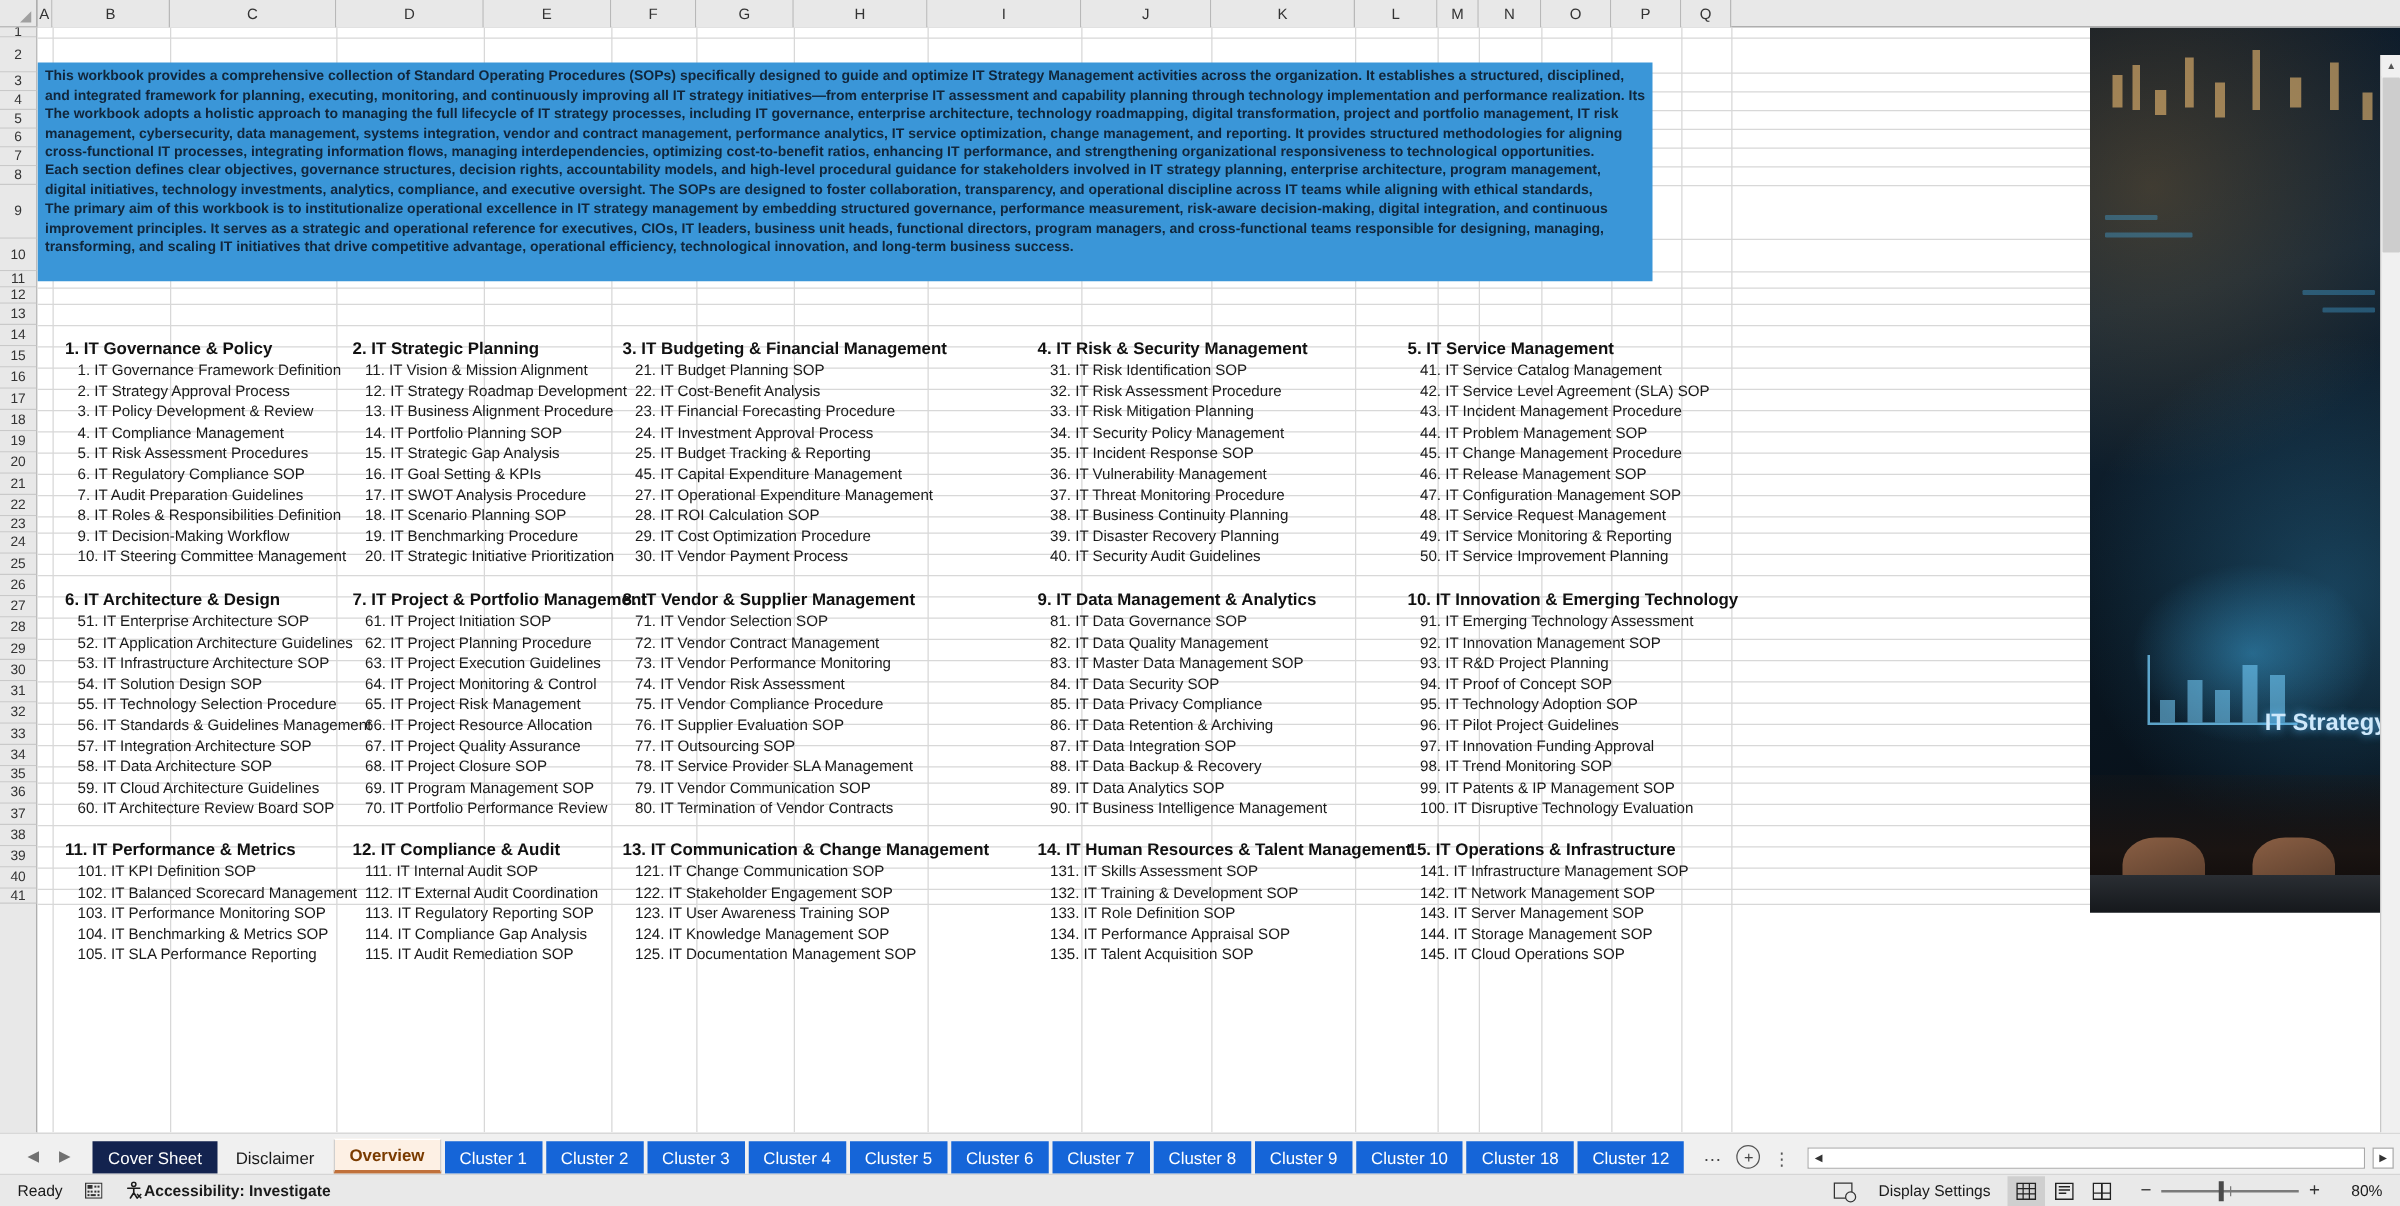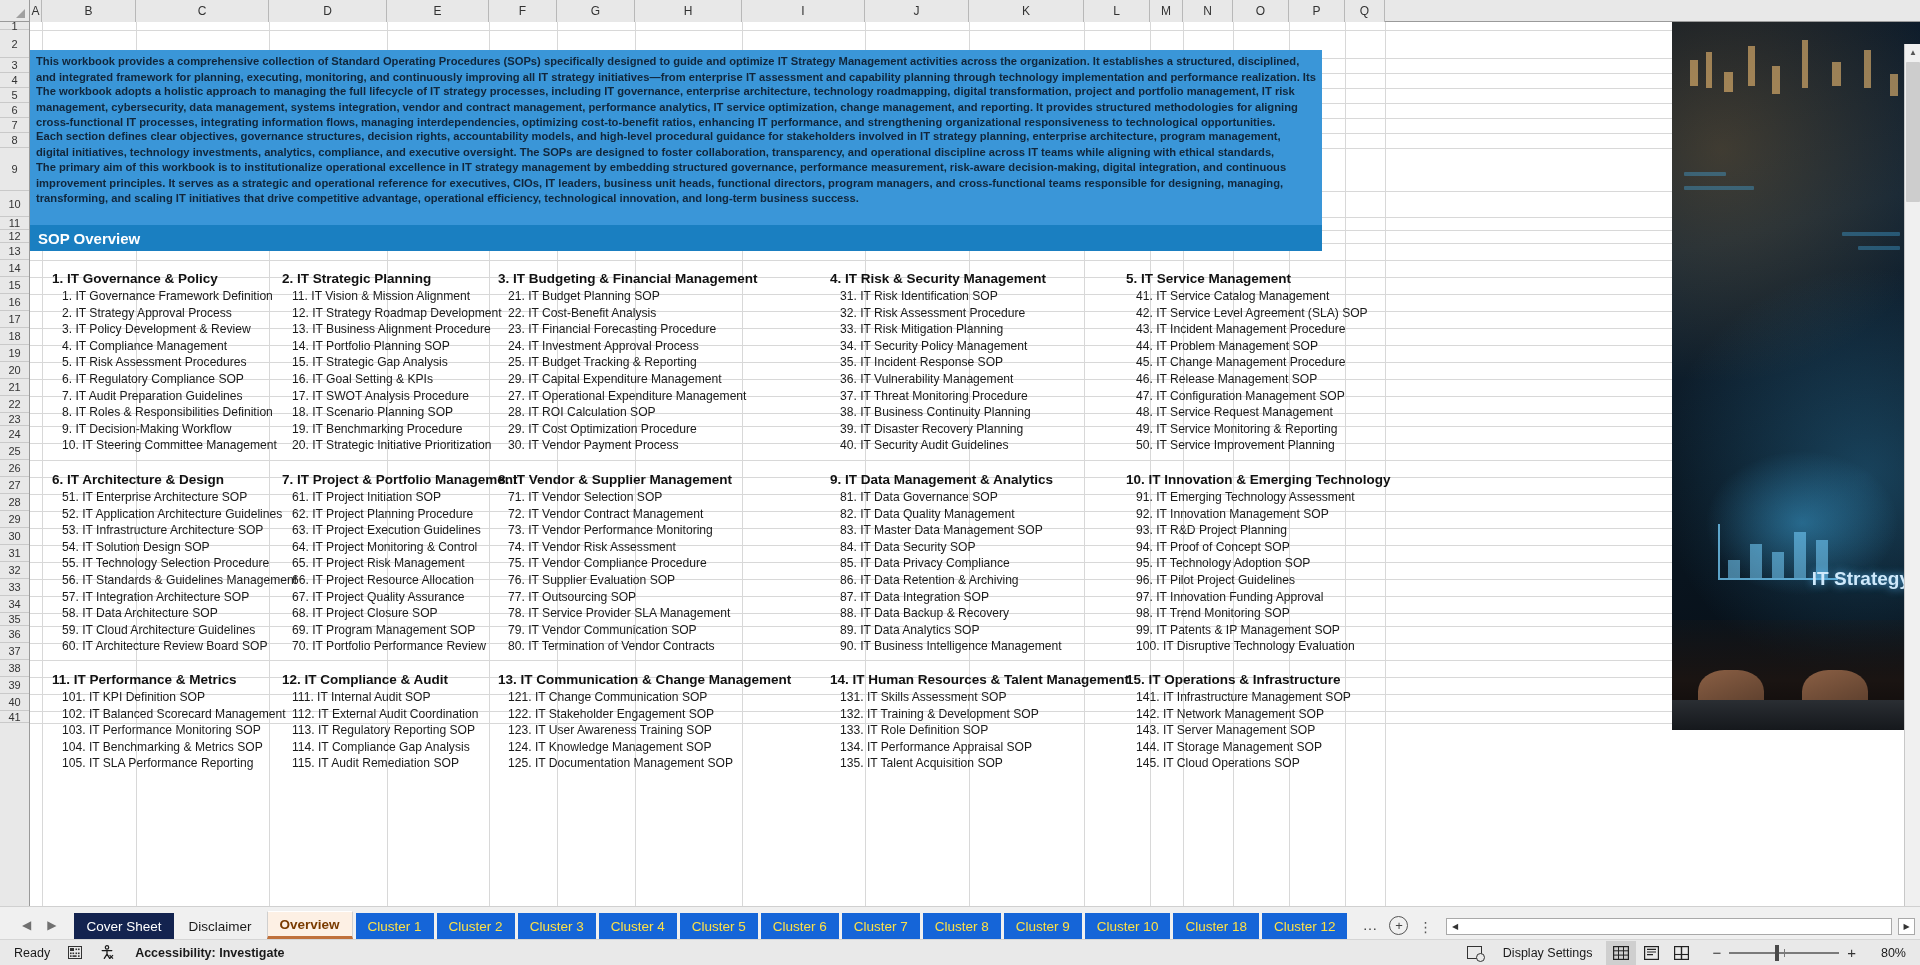--- a/index.html
+++ b/index.html
@@ -141,21 +141,21 @@
     display: flex; align-items: center; justify-content: center;
     font-size: 13.5px; white-space: nowrap; cursor: default;
   }
   .tab.dark   { background: #13234f; color: #ffffff; font-weight: normal; }
   .tab.plain  { background: #f0f0f0; color: #1a1a1a; margin-top: 20px; }
   .tab.active {
     background: #fdf0e4; color: #7a3b00; font-weight: bold;
     border: 1px solid #cfcfcf; border-bottom: 3px solid #c0703a; border-top: 1px solid #fff;
     height: 28px;
   }
-  .tab.blue   { background: #1565d8; color: #fde047; }
+  .tab.blue   { background: #1565d8; color: #ffffff; }
   .tab-more { font-size: 15px; color: #444; padding: 0 10px 6px 12px; align-self: flex-end; }
   .tab-plus {
     width: 19px; height: 19px; border: 1.6px solid #555; border-radius: 50%;
     display: flex; align-items: center; justify-content: center; font-size: 13px; color: #444;
     margin: 0 8px 4px 2px;
   }
   .tab-dots { font-size: 14px; color: #555; letter-spacing: 0; padding: 0 10px 5px 2px; line-height: 1; }
   .hscroll-box {
     flex: 1 1 auto; height: 17px; margin: 0 6px 4px 4px; display: flex; align-items: center;
     border: 1px solid #a9a9a9; background: #ffffff;
@@ -170,21 +170,21 @@
     display: flex; align-items: center; justify-content: center; font-size: 8px; color: #333;
   }
 
   
   .statusbar {
     height: 26px; background: #e9e9e9; border-top: 1px solid #d5d5d5;
     display: flex; align-items: center; font-size: 12.5px; color: #1a1a1a;
   }
   .sb-left { display: flex; align-items: center; gap: 18px; padding-left: 14px; }
   .sb-right { margin-left: auto; display: flex; align-items: center; }
-  .sb-item { display: flex; align-items: center; gap: 20px; }
+  .sb-item { display: flex; align-items: center; gap: 0; }
   .view-btn {
     width: 30px; height: 24px; display: flex; align-items: center; justify-content: center;
     font-size: 14px; color: #333;
   }
   .view-btn.sel { background: #cfcfcf; }
   .zoom-slider { display: flex; align-items: center; gap: 0; padding: 0 8px; }
   .zs-minus, .zs-plus { font-size: 15px; color: #333; padding: 0 8px; }
   .zs-track { position: relative; width: 110px; height: 2px; background: #7a7a7a; }
   .zs-mid { position: absolute; left: 50%; top: -3px; width: 1px; height: 8px; background: #7a7a7a; }
   .zs-thumb { position: absolute; left: 42%; top: -7px; width: 4px; height: 16px; background: #4a4a4a; }
@@ -340,21 +340,20 @@
       <div class="content">
 
 
         <div class="desc-block">
           <p class="wrap2" style="height:30px;">This workbook provides a comprehensive collection of Standard Operating Procedures (SOPs) specifically designed to guide and optimize IT Strategy Management activities across the organization. It establishes a structured, disciplined, and integrated framework for planning, executing, monitoring, and continuously improving all IT strategy initiatives—from enterprise IT assessment and capability planning through technology implementation and performance realization. Its purpose is to translate corporate strategy into coordinated, measurable, and sustainable IT outcomes.</p>
           <p class="wrap2" style="height:45px;">The workbook adopts a holistic approach to managing the full lifecycle of IT strategy processes, including IT governance, enterprise architecture, technology roadmapping, digital transformation, project and portfolio management, IT risk management, cybersecurity, data management, systems integration, vendor and contract management, performance analytics, IT service optimization, change management, and reporting. It provides structured methodologies for aligning cross-functional IT processes, integrating information flows, managing interdependencies, optimizing cost-to-benefit ratios, enhancing IT performance, and strengthening organizational responsiveness to technological opportunities.</p>
           <p class="wrap2" style="height:31px;">Each section defines clear objectives, governance structures, decision rights, accountability models, and high-level procedural guidance for stakeholders involved in IT strategy planning, enterprise architecture, program management, digital initiatives, technology investments, analytics, compliance, and executive oversight. The SOPs are designed to foster collaboration, transparency, and operational discipline across IT teams while aligning with ethical standards, regulatory requirements, financial controls, and organizational growth objectives.</p>
           <p class="wrap2" style="height:47px;">The primary aim of this workbook is to institutionalize operational excellence in IT strategy management by embedding structured governance, performance measurement, risk-aware decision-making, digital integration, and continuous improvement principles. It serves as a strategic and operational reference for executives, CIOs, IT leaders, business unit heads, functional directors, program managers, and cross-functional teams responsible for designing, managing, transforming, and scaling IT initiatives that drive competitive advantage, operational efficiency, technological innovation, and long-term business success.</p>
         </div>
 
-        <div class="overview-banner">SOP Overview</div>
 
         <div id="cats">
             <div class="cat" style="left: 22px; top: 248px;">
               <h3>1. IT Governance &amp; Policy</h3>
               <ul>
                 <li>1. IT Governance Framework Definition</li>
                 <li>2. IT Strategy Approval Process</li>
                 <li>3. IT Policy Development &amp; Review</li>
                 <li>4. IT Compliance Management</li>
                 <li>5. IT Risk Assessment Procedures</li>
@@ -381,21 +380,21 @@
               </ul>
             </div>
             <div class="cat" style="left: 468px; top: 248px;">
               <h3>3. IT Budgeting &amp; Financial Management</h3>
               <ul>
                 <li>21. IT Budget Planning SOP</li>
                 <li>22. IT Cost-Benefit Analysis</li>
                 <li>23. IT Financial Forecasting Procedure</li>
                 <li>24. IT Investment Approval Process</li>
                 <li>25. IT Budget Tracking &amp; Reporting</li>
-                <li>29. IT Capital Expenditure Management</li>
+                <li>45. IT Capital Expenditure Management</li>
                 <li>27. IT Operational Expenditure Management</li>
                 <li>28. IT ROI Calculation SOP</li>
                 <li>29. IT Cost Optimization Procedure</li>
                 <li>30. IT Vendor Payment Process</li>
               </ul>
             </div>
             <div class="cat" style="left: 800px; top: 248px;">
               <h3>4. IT Risk &amp; Security Management</h3>
               <ul>
                 <li>31. IT Risk Identification SOP</li>

